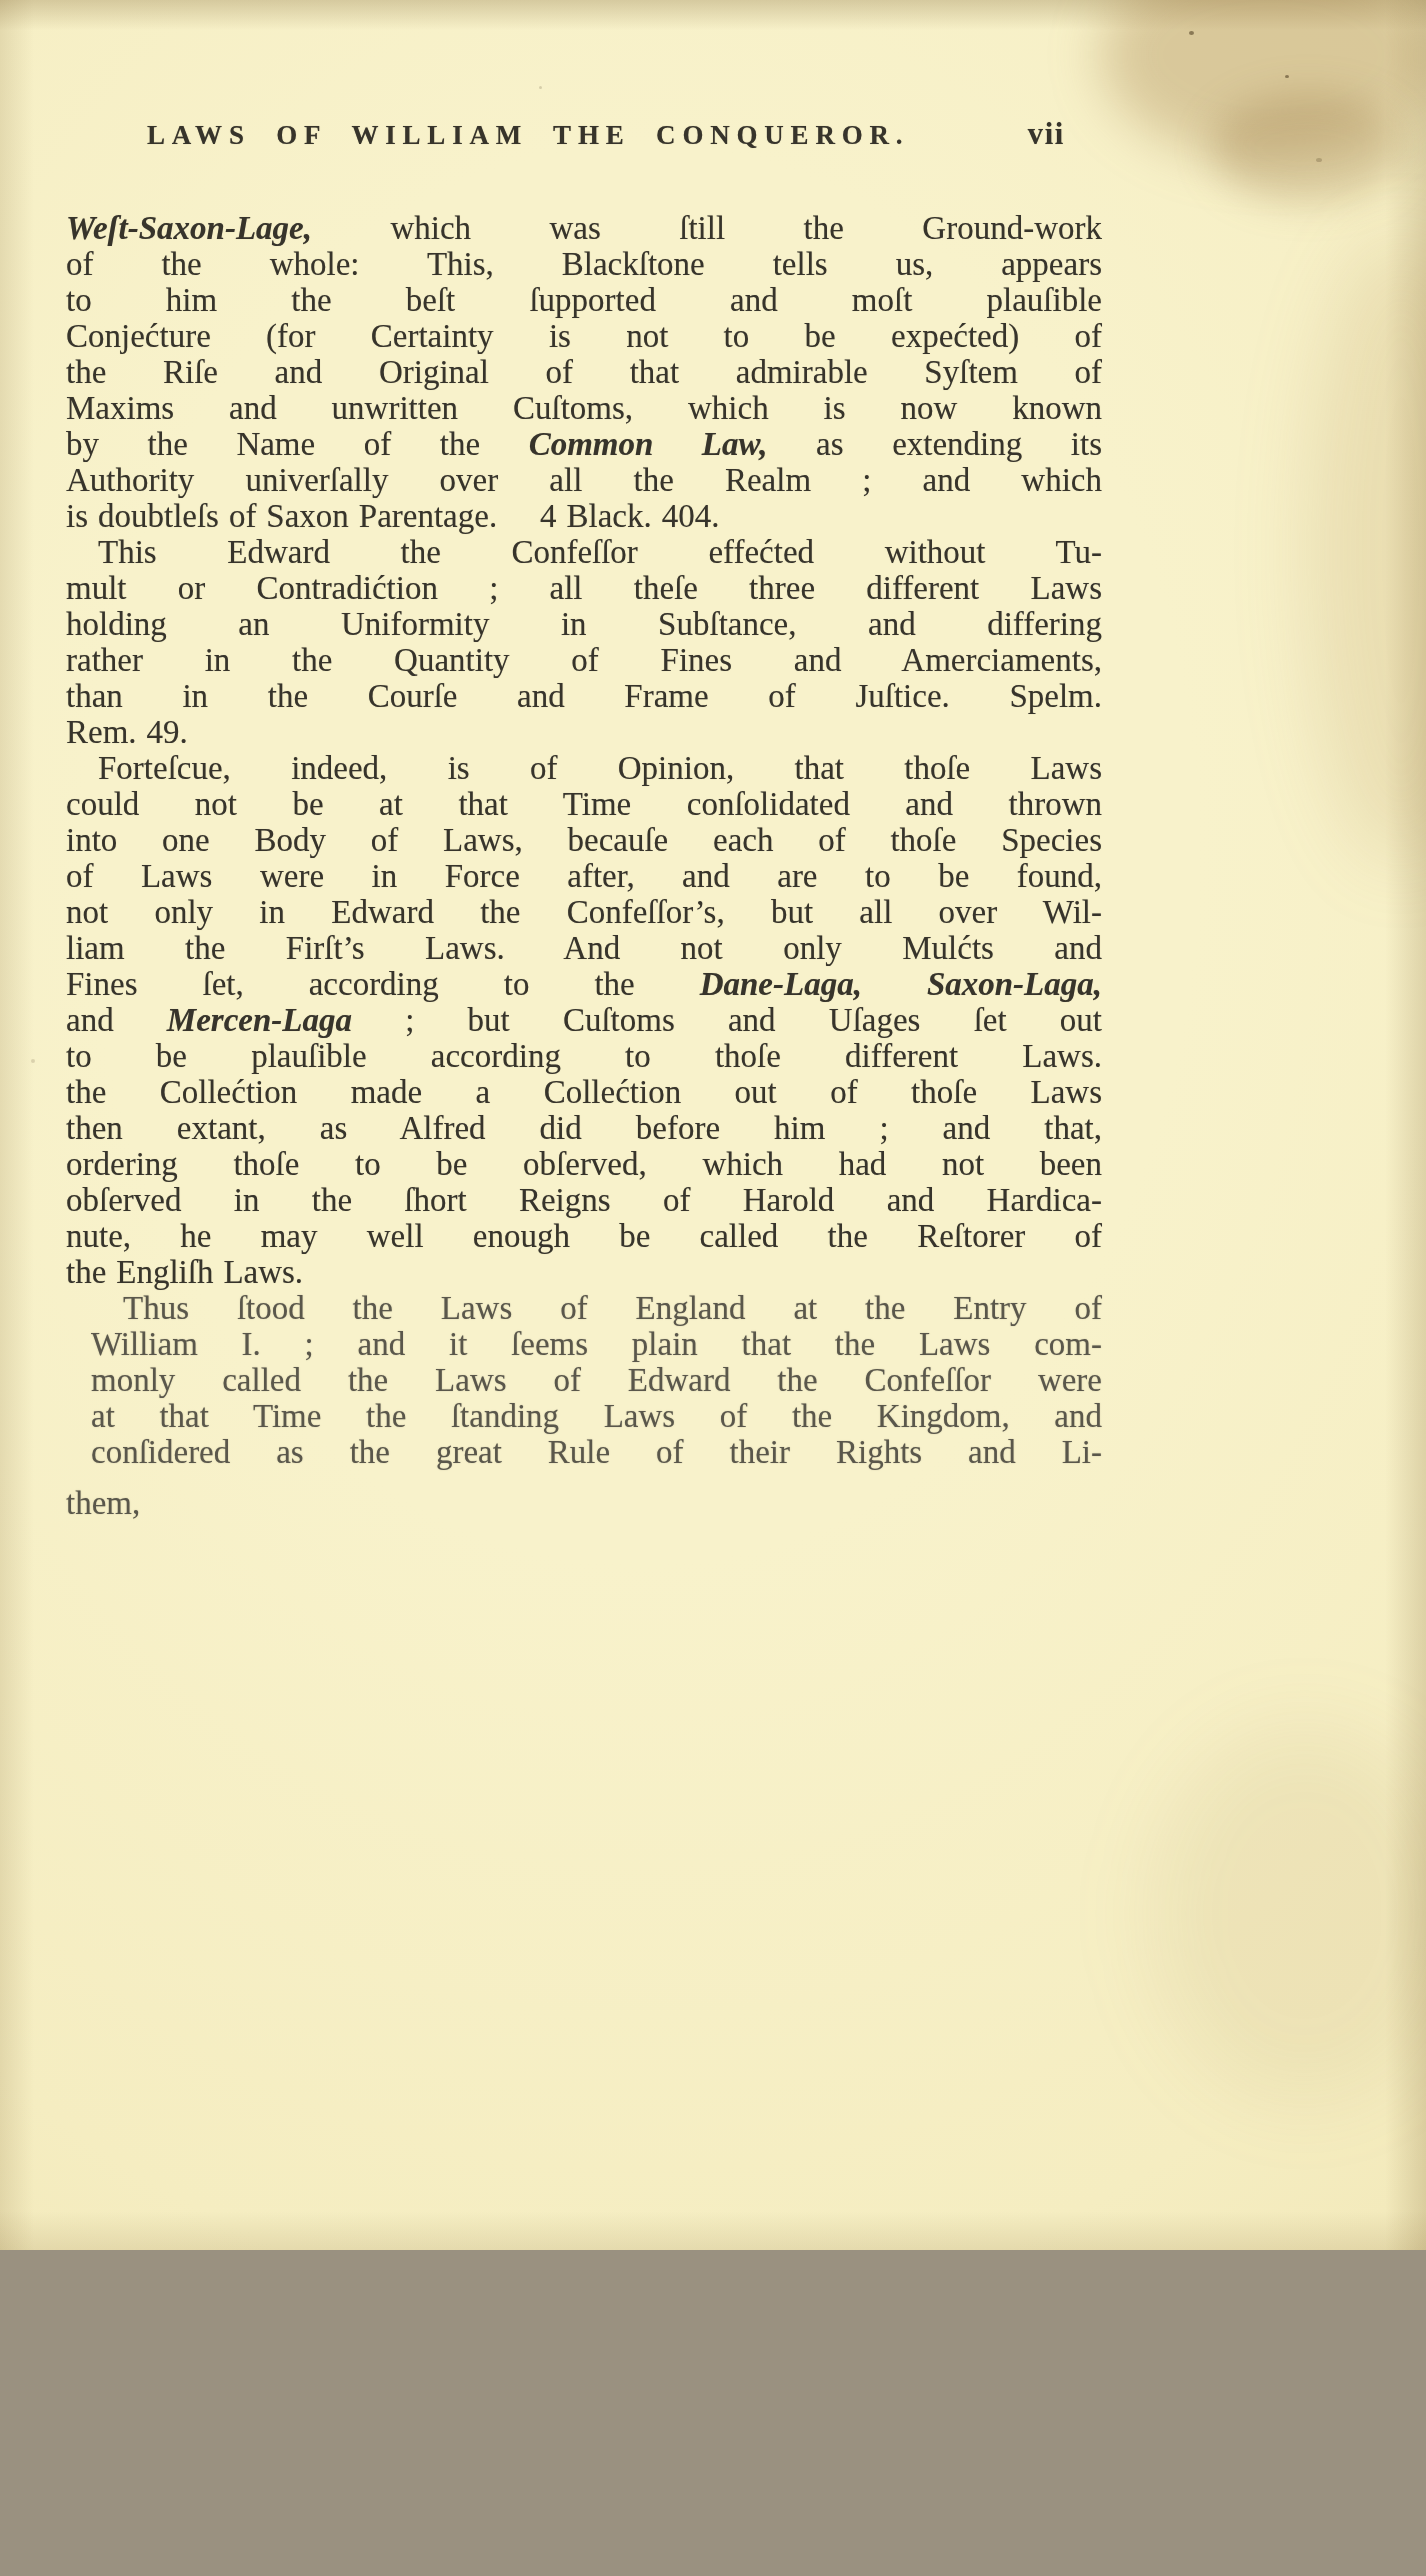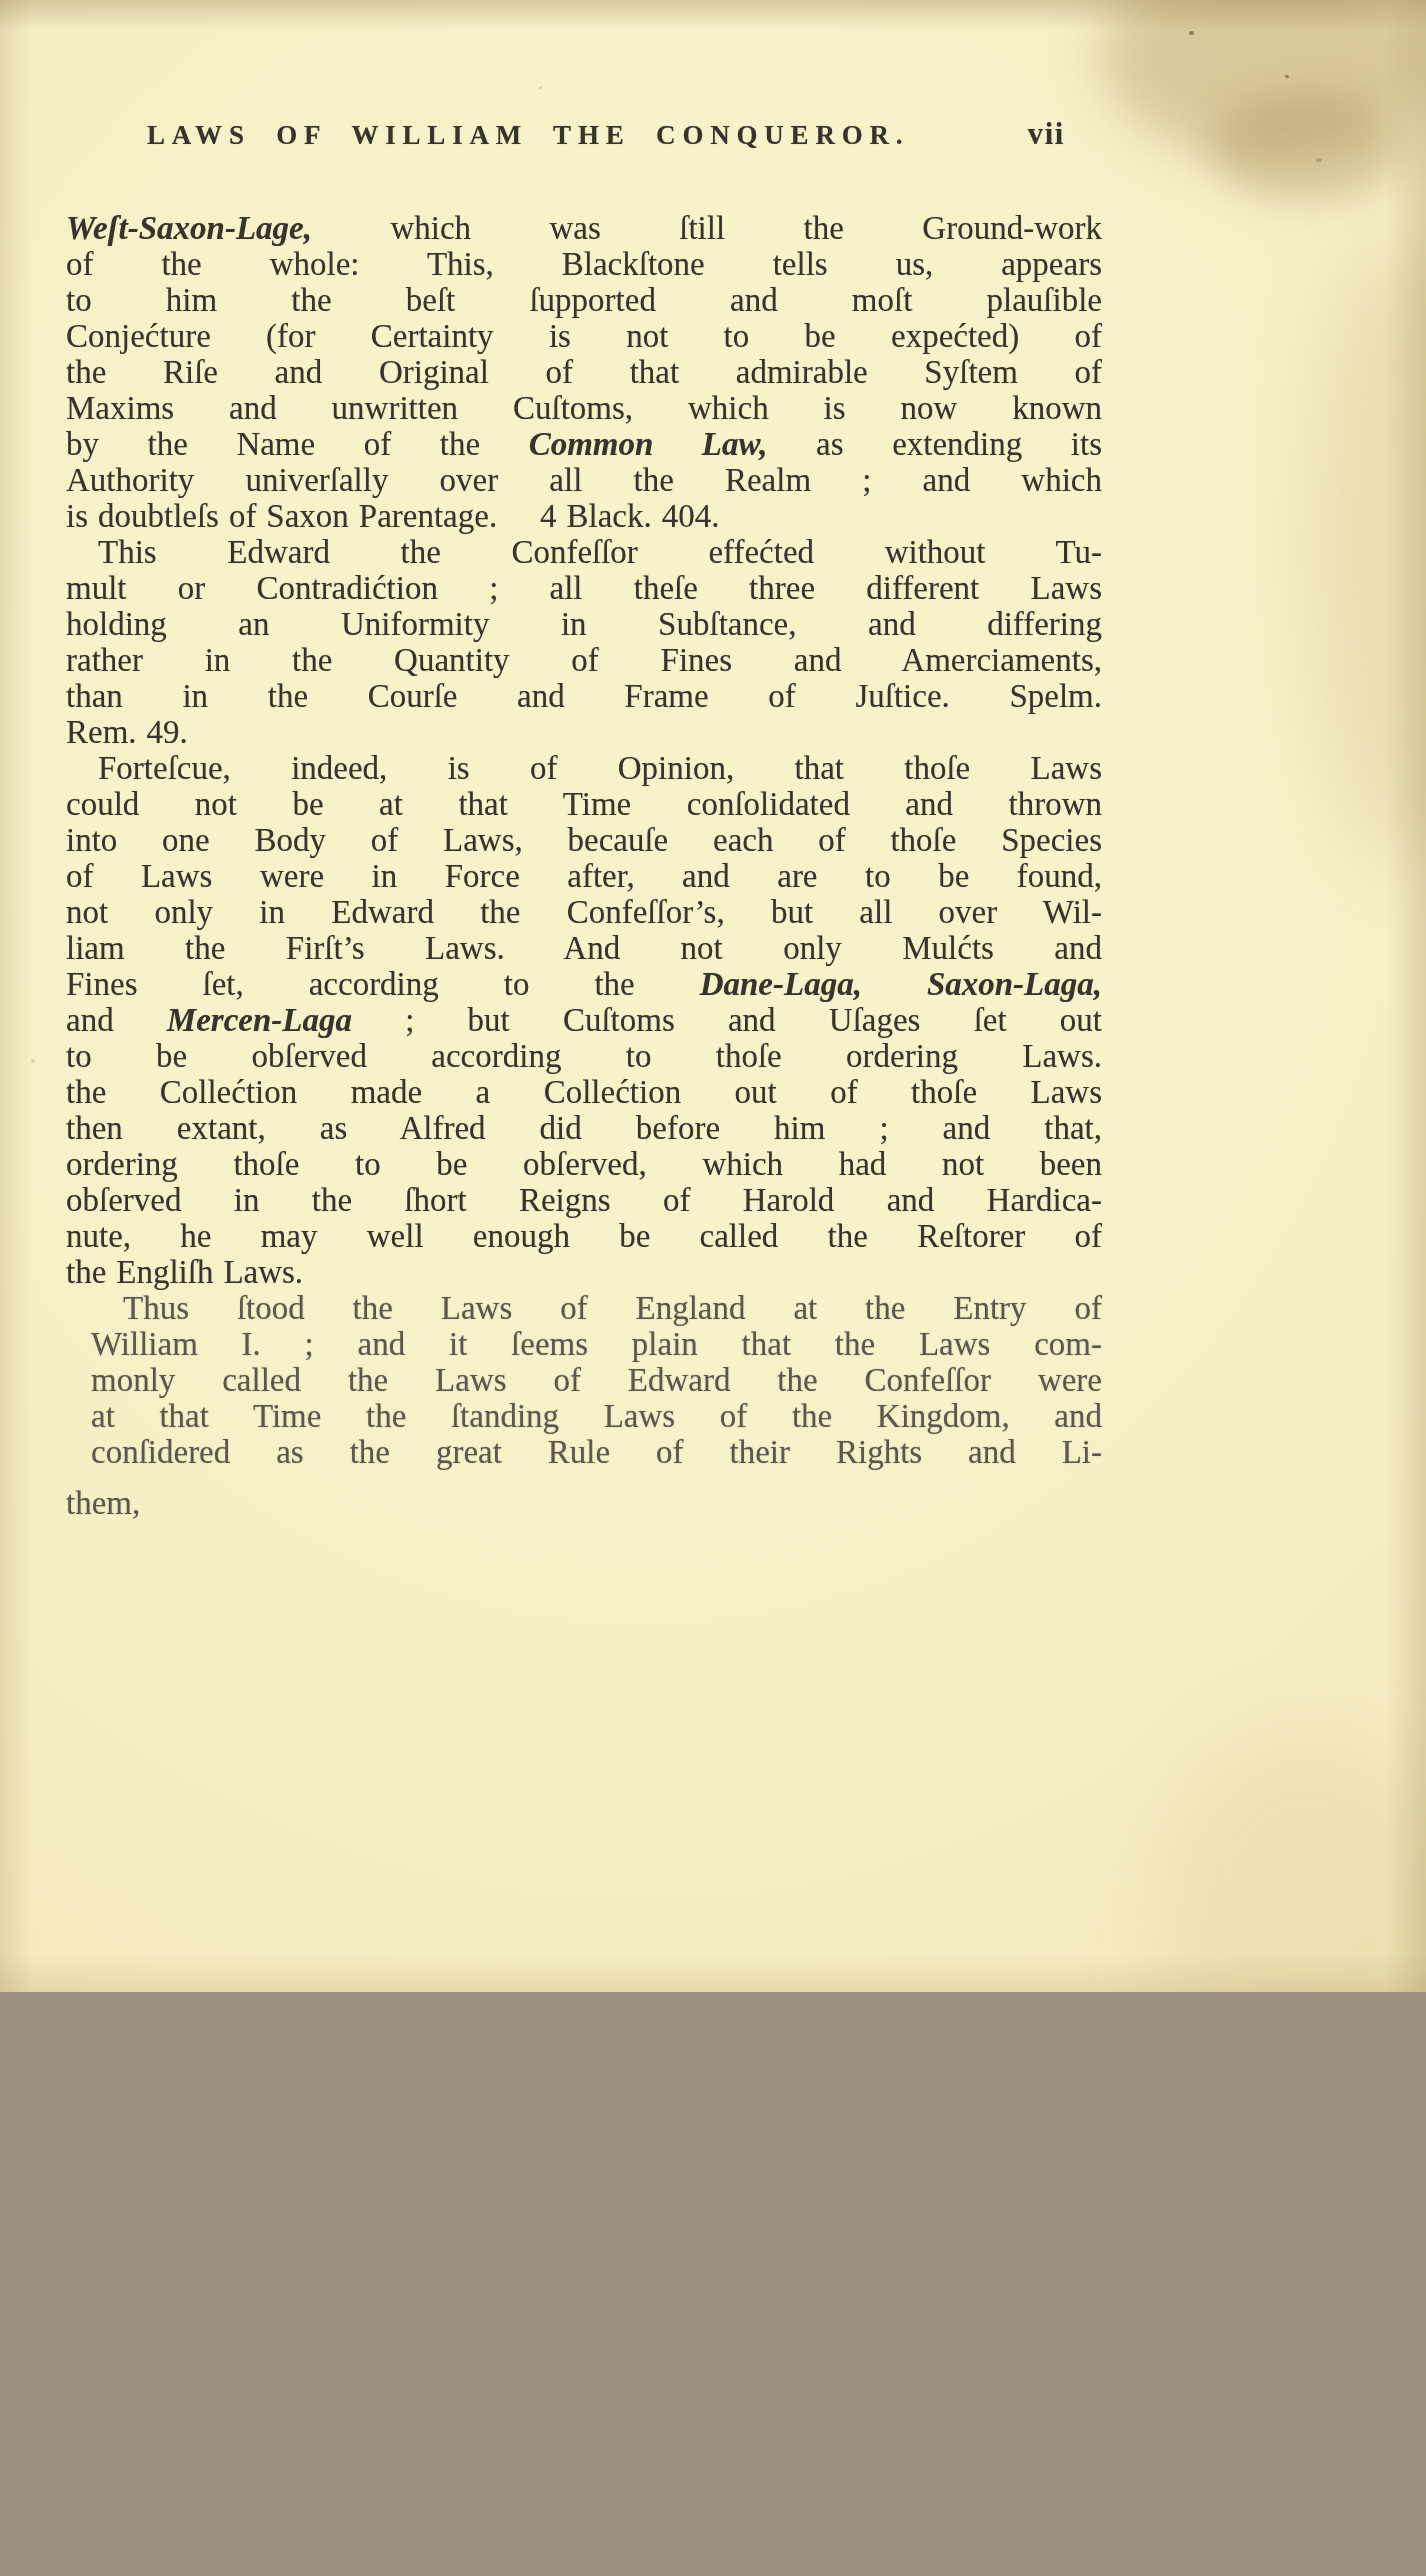--- a/index.html
+++ b/index.html
@@ -3,21 +3,21 @@
 <meta charset="utf-8">
 <style>
   html, body { margin: 0; padding: 0; }
   body {
     width: 1426px; height: 2576px;
     font-family: "Liberation Serif", "DejaVu Serif", serif;
     background: #9a9180;
   }
   .page {
     position: relative;
-    width: 1426px; height: 1992px;
+    width: 1426px; height: 2250px;
     overflow: hidden;
     color: var(--ink, #37342b);
     background:
       linear-gradient(to bottom, rgba(118,90,40,0.26), rgba(118,90,40,0) 30.5px),
       linear-gradient(to top, rgba(128,100,50,0.14), rgba(128,100,50,0) 39px),
       linear-gradient(to right, rgba(118,90,40,0.15), rgba(118,90,40,0) 34px),
       linear-gradient(to left, rgba(118,90,40,0.20), rgba(118,90,40,0) 41px),
       radial-gradient(ellipse 130% 105% at 45% 38%, #f8f2cb 30%, #f5edc1 62%, #ecdfa9 100%);
   }
   .stain { position: absolute; border-radius: 50%; pointer-events: none; }
@@ -117,21 +117,21 @@
         </div>
         <div class="paragraph">
           <div class="line indent"><span>Forteſcue, indeed, is of Opinion, that thoſe Laws</span></div>
           <div class="line"><span>could not be at that Time conſolidated and thrown</span></div>
           <div class="line"><span>into one Body of Laws, becauſe each of thoſe Species</span></div>
           <div class="line"><span>of Laws were in Force after, and are to be found,</span></div>
           <div class="line"><span>not only in Edward the Confeſſor’s, but all over Wil-</span></div>
           <div class="line"><span>liam the Firſt’s Laws. And not only Mulćts and</span></div>
           <div class="line"><span>Fines ſet, according to the </span><span class="italic">Dane-Laga, Saxon-Laga,</span></div>
           <div class="line"><span>and </span><span class="italic">Mercen-Laga</span><span> ; but Cuſtoms and Uſages ſet out</span></div>
-          <div class="line"><span>to be obſerved according to thoſe ordering Laws.</span></div>
+          <div class="line"><span>to be plauſible according to thoſe different Laws.</span></div>
           <div class="line"><span>the Collećtion made a Collećtion out of thoſe Laws</span></div>
           <div class="line"><span>then extant, as Alfred did before him ; and that,</span></div>
           <div class="line"><span>ordering thoſe to be obſerved, which had not been</span></div>
           <div class="line"><span>obſerved in the ſhort Reigns of Harold and Hardica-</span></div>
           <div class="line"><span>nute, he may well enough be called the Reſtorer of</span></div>
           <div class="line last"><span>the Engliſh Laws.</span></div>
         </div>
         <div class="paragraph faded">
           <div class="line indent"><span>Thus ſtood the Laws of England at the Entry of</span></div>
           <div class="line"><span>William I. ; and it ſeems plain that the Laws com-</span></div>

